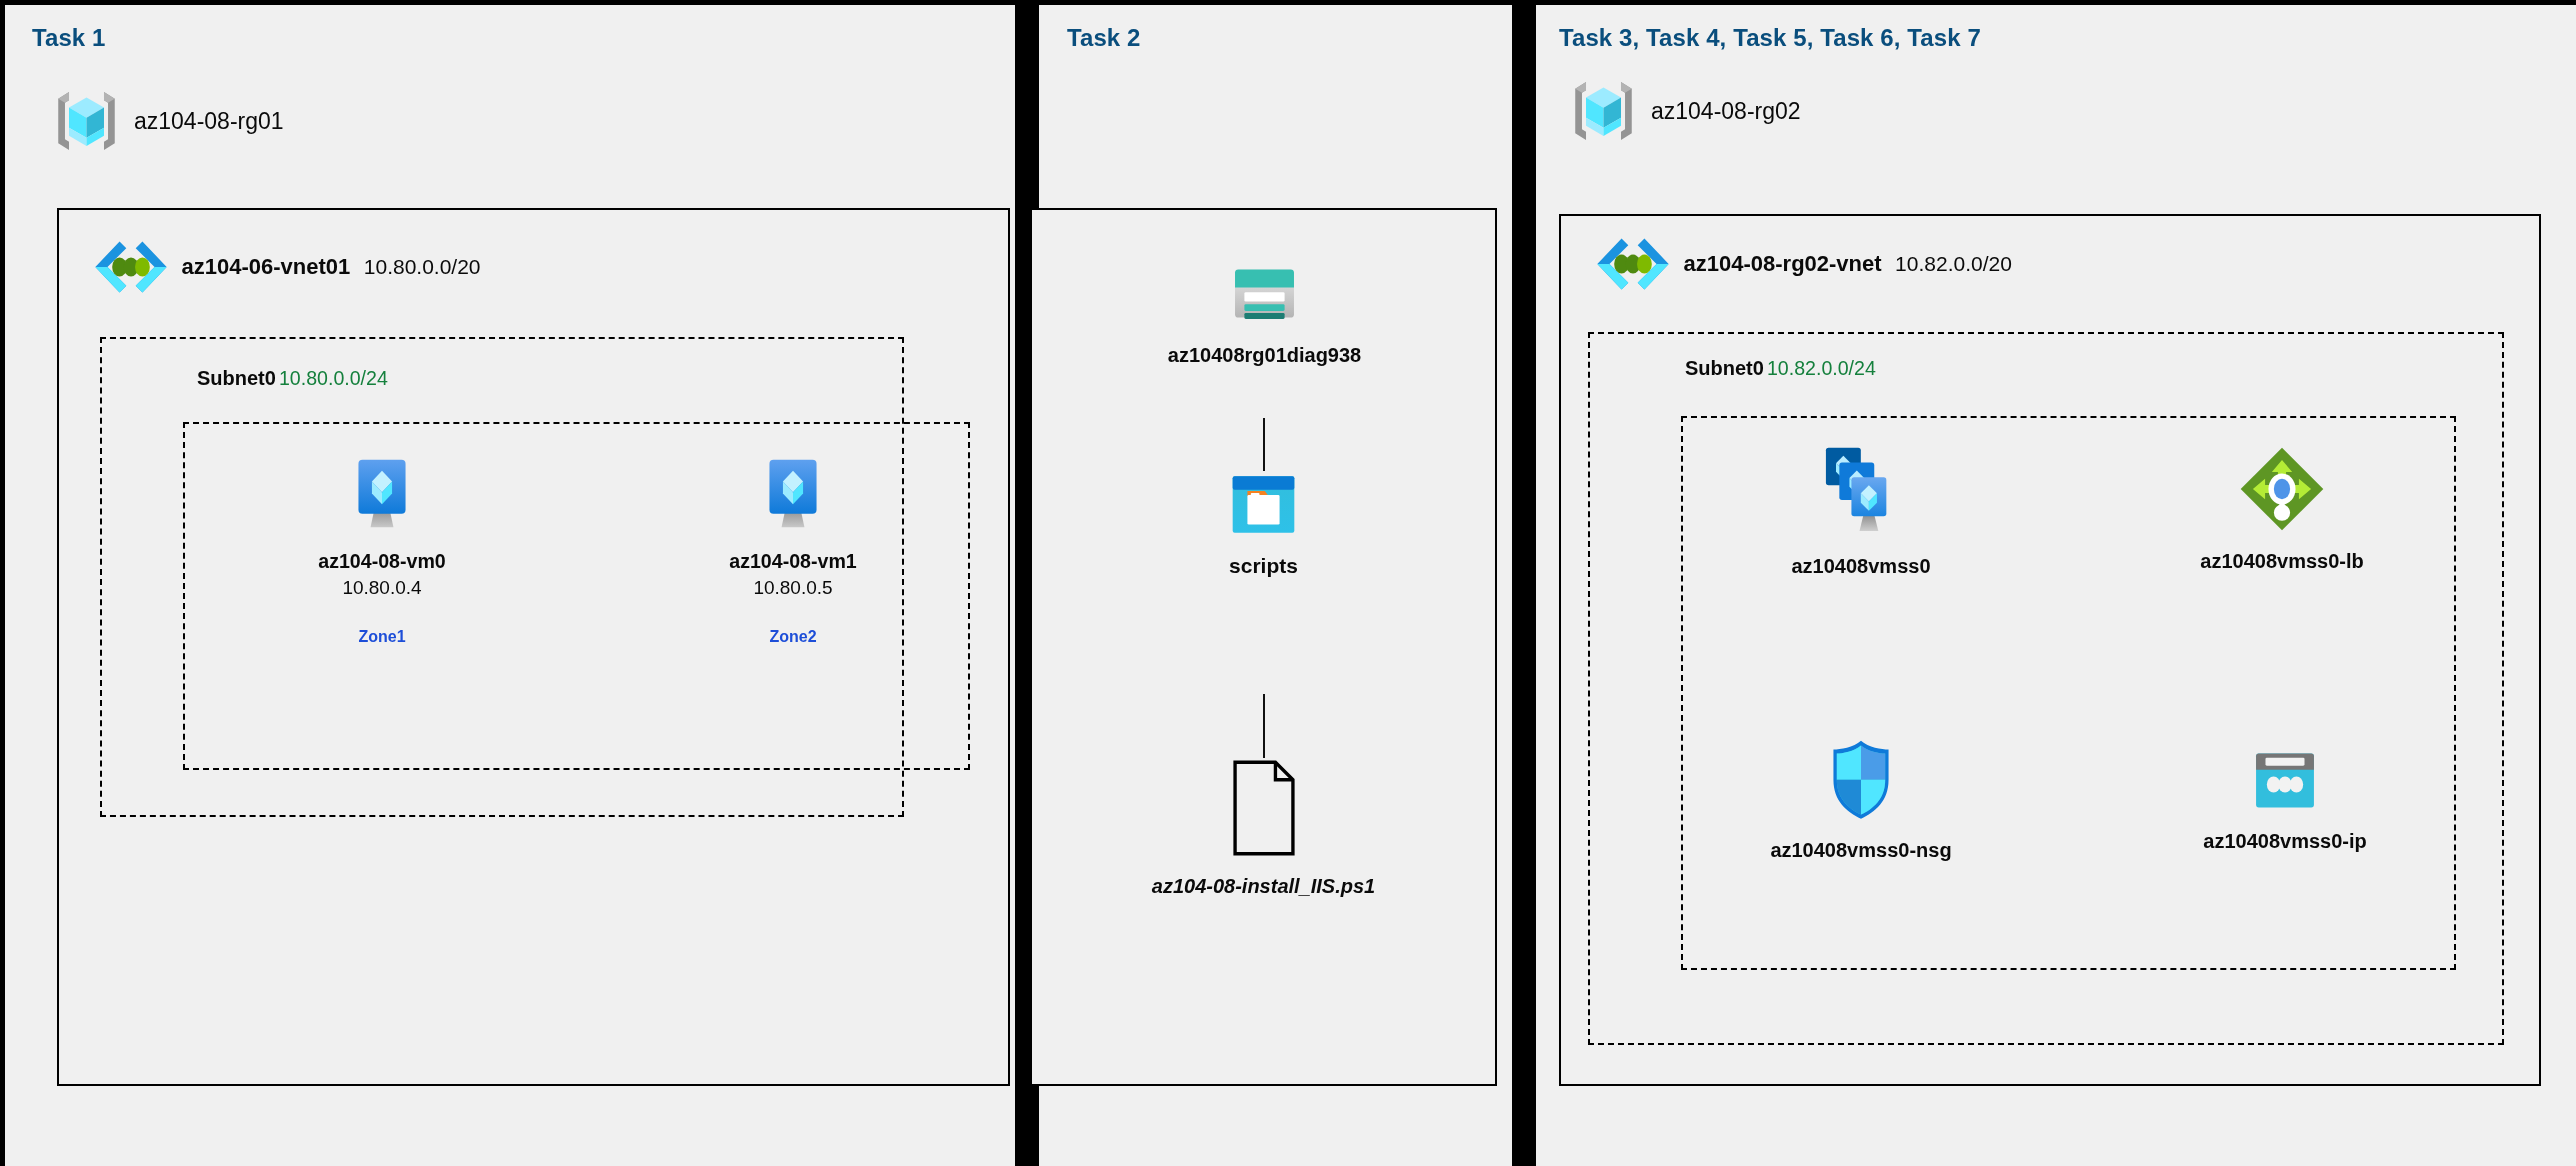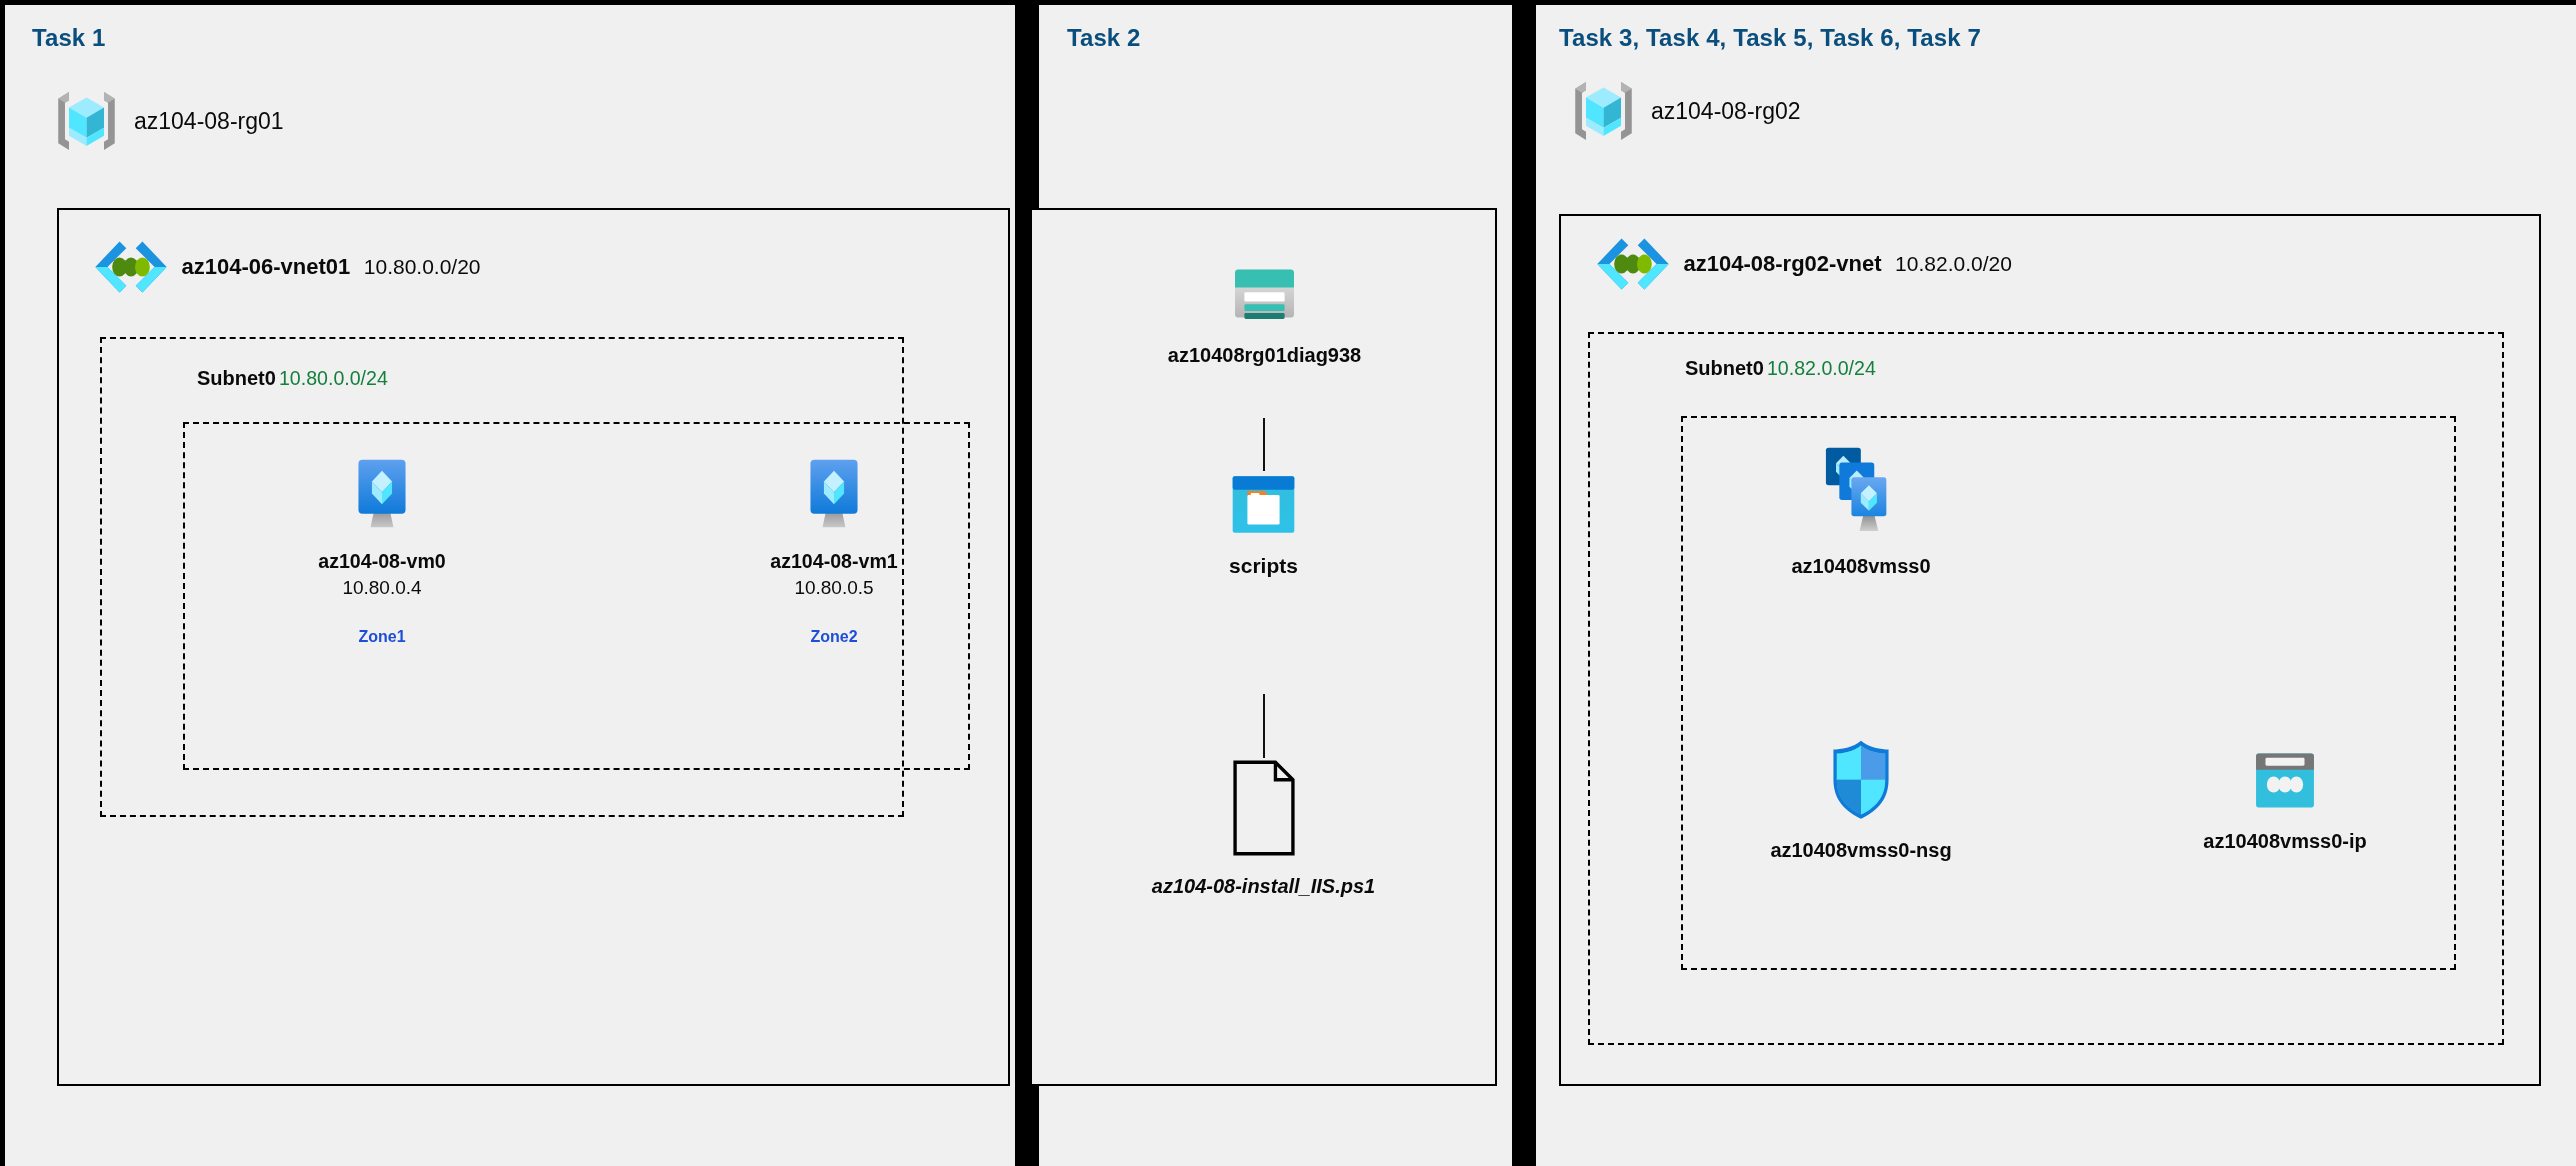--- a/index.html
+++ b/index.html
@@ -177,21 +177,21 @@
         <path d="M55 26 L70 42 L55 58 L40 42 Z" fill="#c3f1ff"></path>
         <path d="M40 42 L55 58 L55 76 L40 60 Z" fill="#9cebff"></path>
         <path d="M70 42 L55 58 L55 76 L70 60 Z" fill="#50e6ff"></path>
       </svg>
     </span>
     <span class="label" style="margin-top:15px;">az104-08-vm0</span>
     <span class="sublabel">10.80.0.4</span>
     <span class="zonelabel" style="margin-top:28px;">Zone1</span>
   </div>
 
-  <div class="node" style="left:716px; top:453px; width:236px;justify-content:space-between;">
+  <div class="node" style="left:675px; top:453px; width:236px;justify-content:space-between;">
     <span>
       <svg width="74" height="81" viewBox="0 0 110 120">
         <defs>
           <linearGradient id="vmg1" x1="0" y1="0" x2="0" y2="1">
             <stop offset="0" stop-color="#5ea0ef"></stop>
               <stop offset="1" stop-color="#0f7ad9"></stop>
           </linearGradient>
           <linearGradient id="stand1" x1="0" y1="0" x2="0" y2="1">
             <stop offset="0" stop-color="#8d8d8d"></stop>
               <stop offset="1" stop-color="#c8c8c8"></stop>
@@ -338,20 +338,35 @@
 
         <rect x="48" y="48" width="52" height="58" rx="4" fill="url(#vmss3)"></rect>
         <path d="M74 60 L86 72 L74 84 L62 72 Z" fill="#c3f1ff"></path>
         <path d="M62 72 L74 84 L74 98 L62 86 Z" fill="#9cebff"></path>
         <path d="M86 72 L74 84 L74 98 L86 86 Z" fill="#50e6ff"></path>
       </svg>
     </span>
     <span class="label" style="margin-top:13.5px; font-size:20px;">az10408vmss0</span>
   </div>
 
+  <div class="node" style="left:2127px; top:445px; width:310px;">
+    <span>
+      <svg width="88" height="88" viewBox="0 0 130 130">
+        <path d="M65 4 L126 65 L65 126 L4 65 Z" fill="#5e9624"></path>
+        <path d="M65 22 L80 40 L71 40 L71 56 L59 56 L59 40 L50 40 Z" fill="#b4ec36"></path>
+        <path d="M22 65 L40 50 L40 59 L56 59 L56 71 L40 71 L40 80 Z" fill="#b4ec36"></path>
+        <path d="M108 65 L90 50 L90 59 L74 59 L74 71 L90 71 L90 80 Z" fill="#b4ec36"></path>
+        <path d="M61 76 h8 v22 h-8 Z" fill="#ffffff"></path>
+        <ellipse cx="65" cy="65" rx="20" ry="23" fill="#ffffff"></ellipse>
+        <ellipse cx="65" cy="65" rx="12" ry="15" fill="#4f94e8"></ellipse>
+        <circle cx="65" cy="100" r="12" fill="#ffffff"></circle>
+      </svg>
+    </span>
+    <span class="label" style="margin-top:15px; font-size:20px;">az10408vmss0-lb</span>
+  </div>
 
   <div class="node" style="left:1726px; top:738px; width:270px;">
     <span>
       <svg width="74" height="84" viewBox="0 0 110 125">
         <path d="M55 4 C44 14 24 17 14 17 L14 62 C14 94 34 110 55 120 C76 110 96 94 96 62 L96 17 C86 17 66 14 55 4 Z" fill="#0f7ad9"></path>
         <path d="M55 11 C45 20 27 23 19 23 L19 62 C19 91 37 105 55 114 C73 105 91 91 91 62 L91 23 C83 23 65 20 55 11 Z" fill="#32bedd"></path>
         <path d="M55 11 C45 20 27 23 19 23 L19 62 L55 62 Z" fill="#50e6ff"></path>
         <path d="M55 11 C65 20 83 23 91 23 L91 62 L55 62 Z" fill="#4a9ce8"></path>
         <path d="M19 62 L55 62 L55 114 C37 105 19 91 19 62 Z" fill="#1f8ad6"></path>
         <path d="M91 62 L55 62 L55 114 C73 105 91 91 91 62 Z" fill="#50e6ff"></path>

